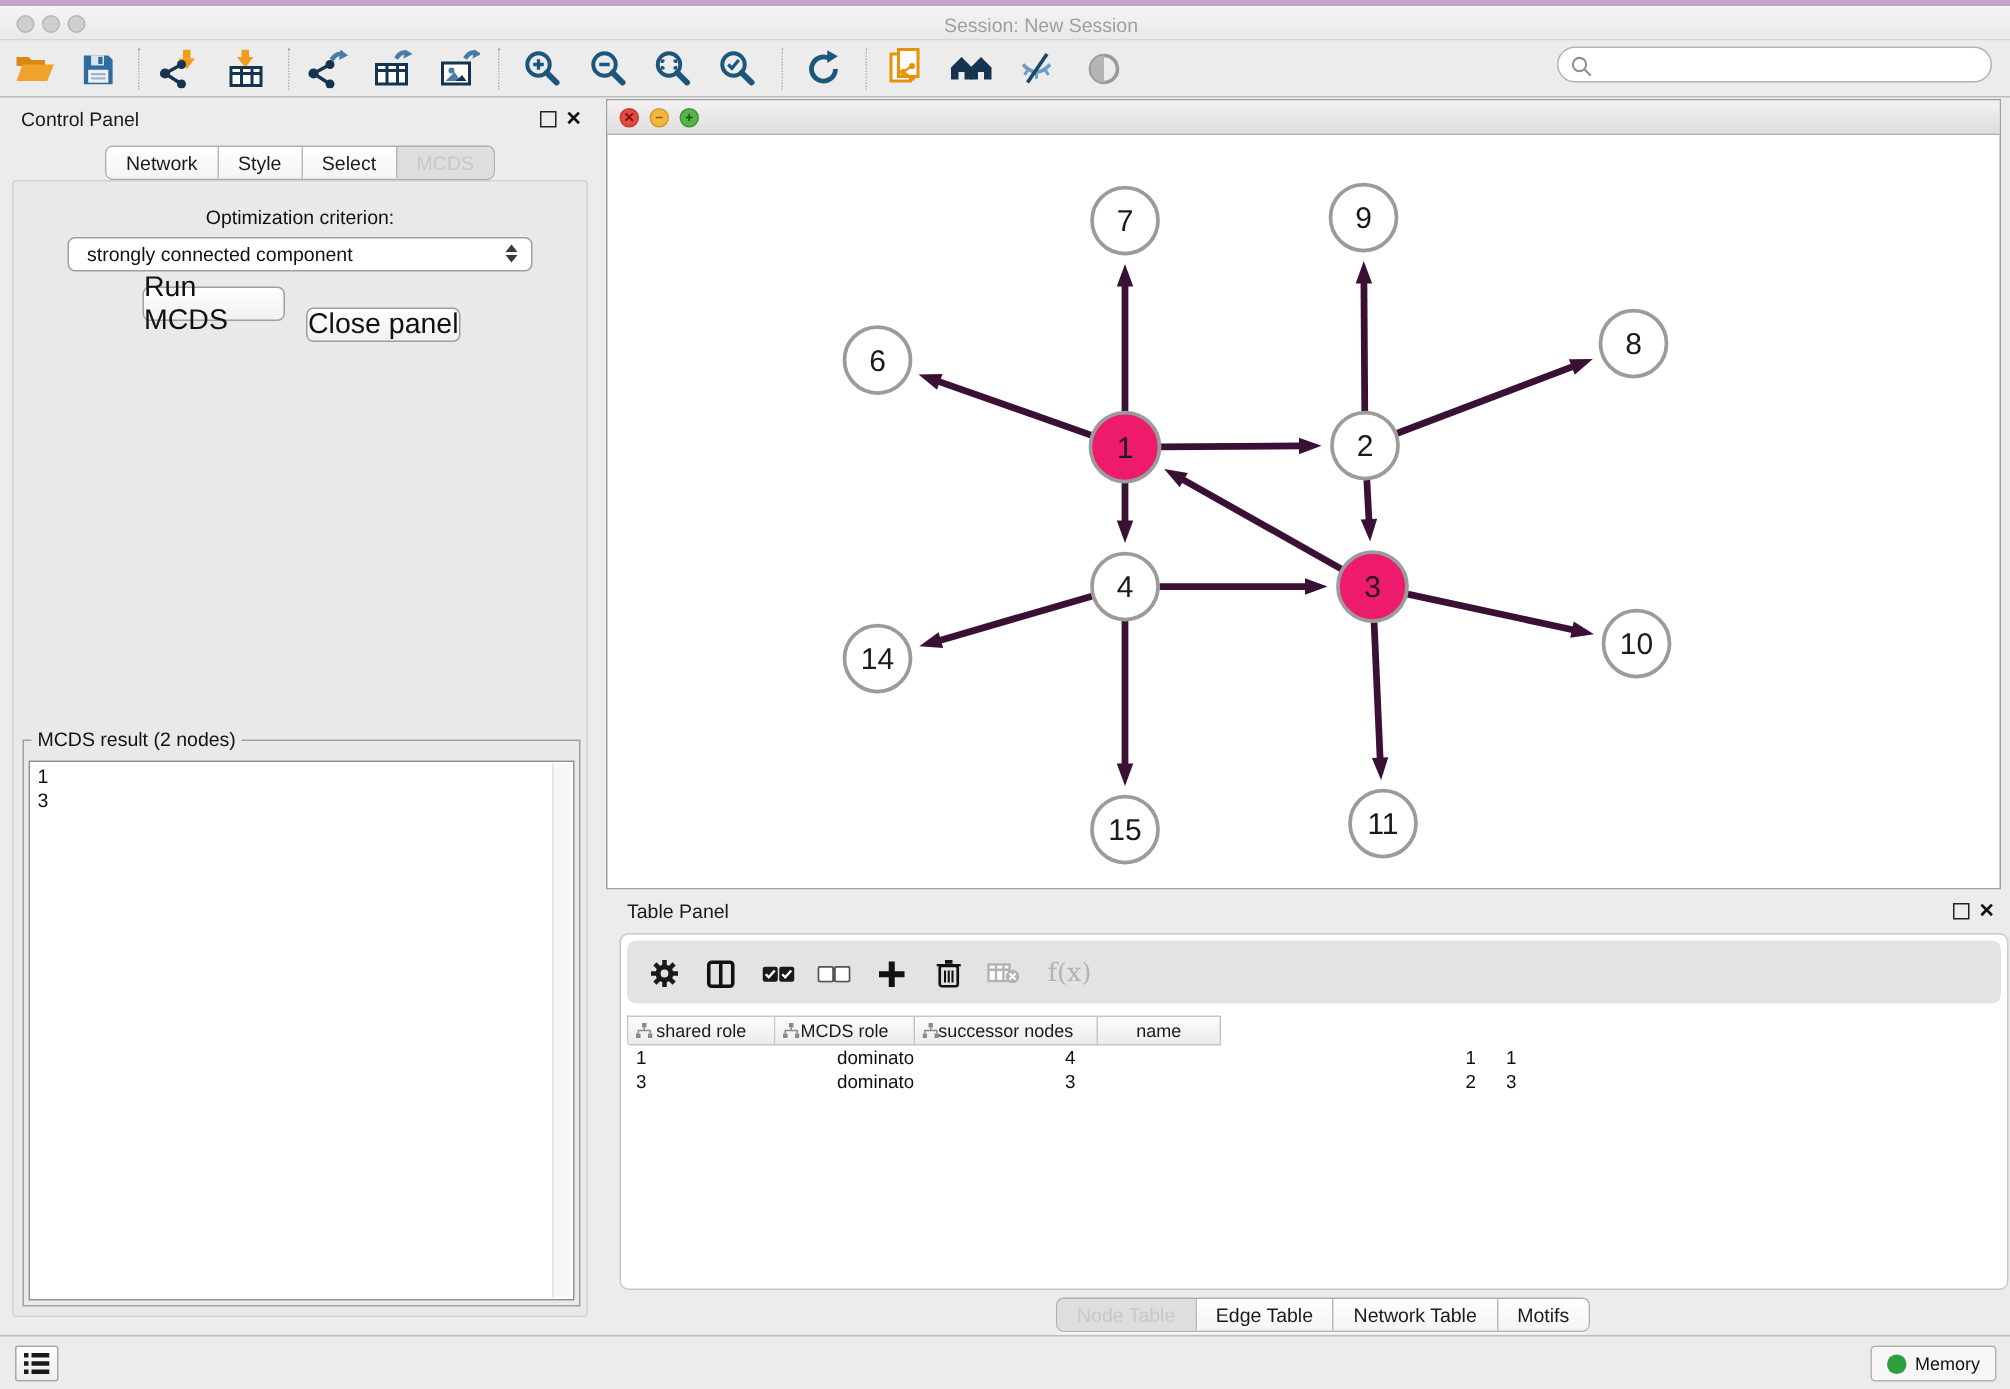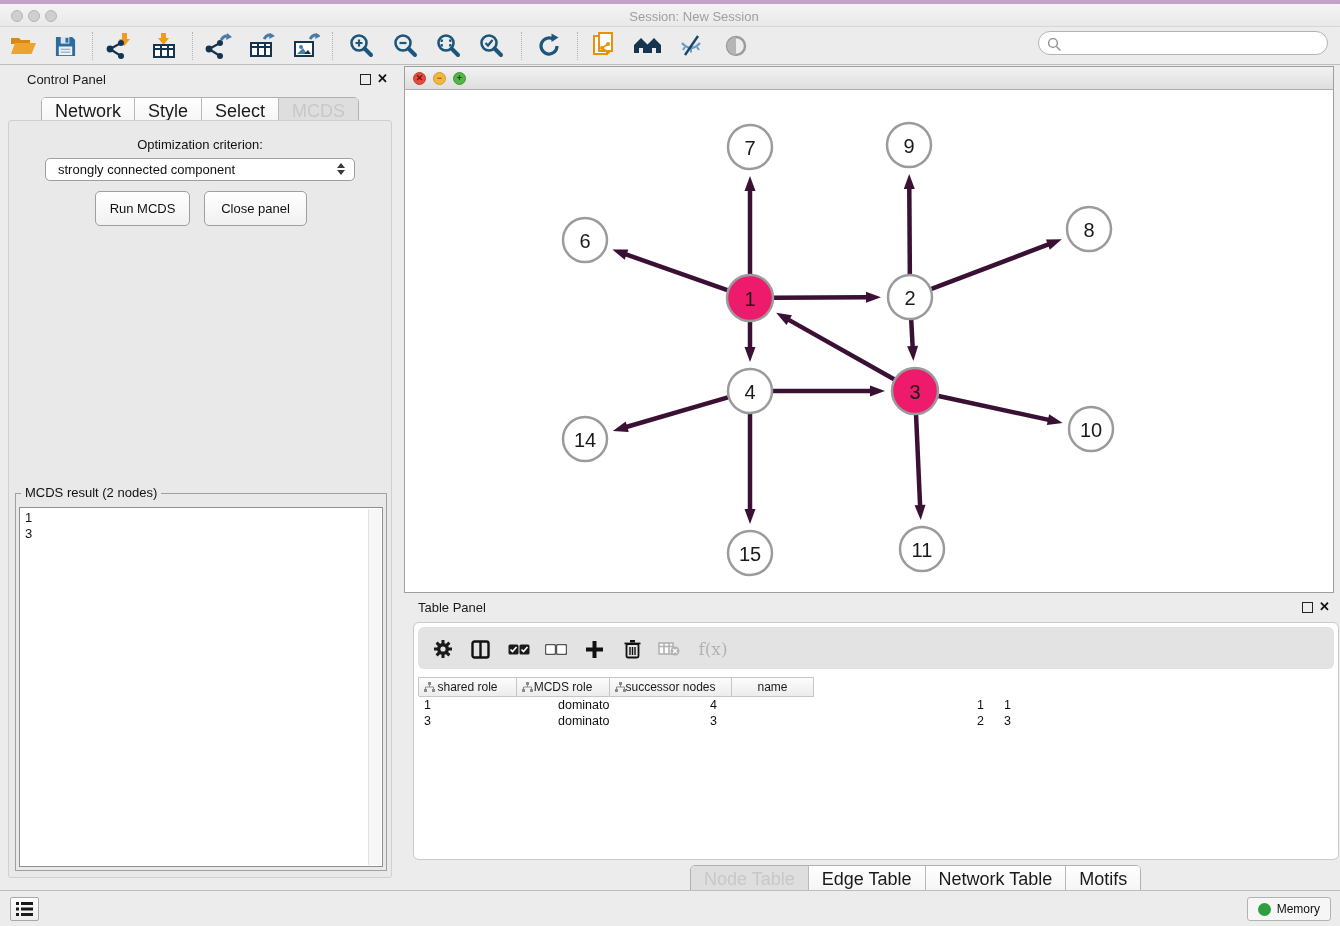--- a/index.html
+++ b/index.html
@@ -23,44 +23,44 @@
     background:#ececec; border-bottom:1px solid #bdbdbd; }
   .tbtn { top:3px; width:34px; height:32px; display:flex; align-items:center; justify-content:center; border-radius:4px; }
   .tsep { top:5px; width:0; height:28px; border-left:1px dotted #b4b4b4; }
   #search-wrap { top:4px; right:12px; width:290px; height:24px; background:#fff;
     border:1px solid #b3b3b3; border-radius:12px; }
   #search-input { position:absolute; left:26px; top:1px; width:255px; height:20px; border:none; outline:none;
     font-size:13px; background:transparent; font-family:"Liberation Sans",sans-serif; }
 
   
   #control-panel { top:66px; left:0; width:400px; height:824px; background:#ececec; }
-  #cp-title { left:27px; top:6px; font-size:13px; color:#1a1a1a; }
+  #cp-title { left:14px; top:6px; font-size:13px; color:#1a1a1a; }
   .panel-float { width:11px; height:11px; border:1.5px solid #222; }
   .xicon { font-size:13px; font-weight:bold; color:#111; line-height:11px; }
   .seg { display:inline-flex; border:1px solid #b0b0b0; border-radius:5px; overflow:hidden;
     background:#fff; box-shadow:0 1px 0 rgba(255,255,255,.7); }
-  .seg .tab { padding:3px 13px; font-size:18px; color:#1a1a1a; background:linear-gradient(#ffffff,#f4f4f4);
+  .seg .tab { padding:3px 13px; font-size:13px; color:#1a1a1a; background:linear-gradient(#ffffff,#f4f4f4);
     border-left:1px solid #b9b9b9; white-space:nowrap; }
   .seg .tab:first-child { border-left:none; }
   .seg .tab.selected { background:#dedede; color:#c8c8c8; }
   #cp-tabs { top:31px; left:0; width:400px; text-align:center; }
   #cp-content { left:8px; top:54px; width:384px; height:758px; background:#e9e9e9;
     border:1px solid #d0d0d0; border-radius:3px; }
   #opt-label { top:16px; width:100%; text-align:center; font-size:13px; color:#111; }
   #criterion-select { left:36px; top:37px; width:310px; height:23px; background:#fff;
     border:1px solid #9f9f9f; border-radius:5px; font-size:13px; display:flex; align-items:center;
     padding-left:12px; }
   .chevrons { position:absolute; right:9px; top:4px; display:flex; flex-direction:column; gap:2px; }
   .chevrons i { width:0; height:0; border-left:4px solid transparent; border-right:4px solid transparent; }
   .chevrons .up { border-bottom:5px solid #3a3a3a; }
   .chevrons .dn { border-top:5px solid #3a3a3a; }
-  .btn { height:35px; background:linear-gradient(#ffffff,#f1f1f1); border:1px solid #9f9f9f;
-    border-radius:5px; font-size:13px; display:flex; align-items:center; justify-content:center; color:#111;text-align:right; }
+  .btn { height:23px; background:linear-gradient(#ffffff,#f1f1f1); border:1px solid #9f9f9f;
+    border-radius:5px; font-size:19px; display:flex; align-items:center; justify-content:center; color:#111; }
   #run-btn  { left:86px; top:70px; width:95px; }
-  #closepanel-btn { left:195px; top:70px; width:103px; }
+  #closepanel-btn { left:195px; top:84px; width:103px; }
 
   #result-group { left:6px; top:372px; width:372px; height:378px; border:1px solid #a0a0a0; }
   #result-title { position:absolute; top:-9px; left:5px; background:#e9e9e9; padding:0 4px;
     font-size:13px; color:#111; white-space:nowrap; }
   #result-area { position:absolute; left:3px; right:3px; top:13px; bottom:3px; background:#fff;
     border:1px solid #8f8f8f; }
   #result-lines { position:absolute; left:5px; top:2px; font-size:13px; line-height:16px; white-space:pre; color:#111; }
   #result-scroll { position:absolute; top:1px; bottom:1px; right:1px; width:13px; background:#f7f7f7;
     border-left:1px solid #e2e2e2; }
 
@@ -84,21 +84,21 @@
   .fx { font-family:"DejaVu Serif", serif; font-size:17px; color:#b3b3b3; }
   #tp-header { left:4px; top:54px; height:19px; display:flex; border-top:1px solid #c6c6c6;
     border-left:1px solid #c6c6c6; }
   .hcell { position:relative; height:19px; background:linear-gradient(#fcfcfc,#ececec);
     border-right:1px solid #c6c6c6; border-bottom:1px solid #c6c6c6;
     display:flex; align-items:center; justify-content:center; font-size:12px; color:#1a1a1a; }
   .hcell svg { position:absolute; left:5px; top:4px; }
   #tp-rows { left:4px; top:74px; }
   .trow { display:flex; height:16px; }
   .tcell { font-size:12.5px; color:#101010; line-height:16px; white-space:nowrap; overflow:hidden; }
-  #tp-tabs { left:286px; top:272px; }
+  #tp-tabs { left:300px; top:272px; }
 
   
   #statusbar { top:890px; left:0; width:1340px; height:36px; background:#ececec; border-top:1px solid #bdbdbd; }
   #task-btn { left:10px; top:6px; width:29px; height:24px; background:linear-gradient(#fefefe,#ededed);
     border:1px solid #a9a9a9; border-radius:2px; display:flex; align-items:center; justify-content:center; }
   #memory-btn { right:9px; top:6px; height:24px; padding:0 10px; background:#f6f6f6;
     border:1px solid #b3b3b3; border-radius:3px; display:flex; align-items:center; gap:6px; font-size:12px; }
   #memory-dot { width:13px; height:13px; border-radius:50%; background:#2e9e3e; }
 </style>
 </head>

